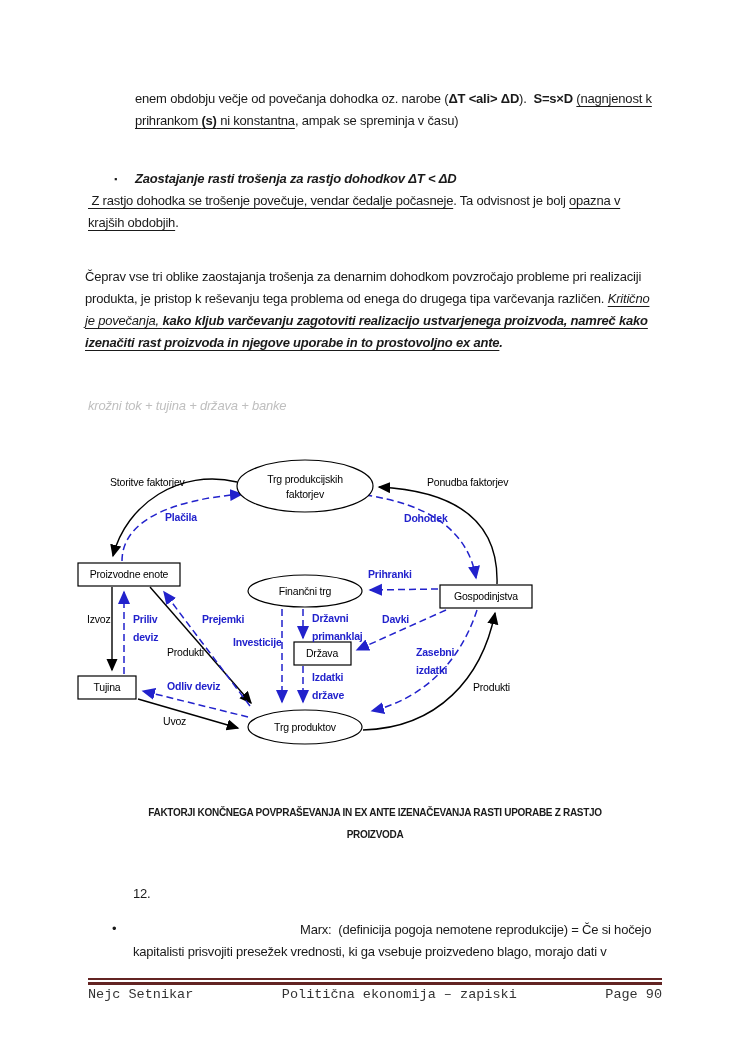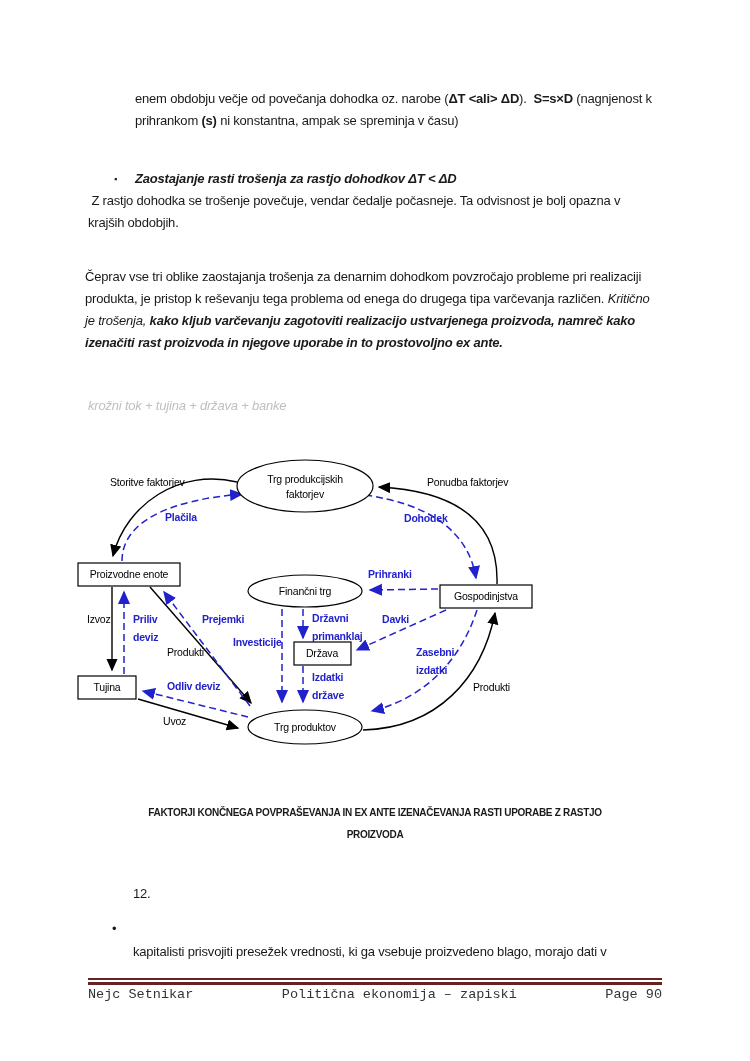--- a/index.html
+++ b/index.html
@@ -6,21 +6,21 @@
   .page{
     position:relative; width:750px; height:1061px; background:#ffffff;
     font-family:"Liberation Sans",sans-serif; font-size:13px; letter-spacing:-0.2px;
     color:#1a1a1a; margin:0 auto; overflow:hidden;
   }
   .abs{position:absolute;}
   .lh{line-height:22px;}
   .line{display:block; white-space:pre;}
   .b{font-weight:bold;}
   .i{font-style:italic;}
-  .u{text-underline-offset:2.5px;}
+  .u{text-decoration:underline; text-underline-offset:2.5px;}
   .gray{color:#BFBFBF;}
   .heading-line{display:block; white-space:pre; text-align:center; font-weight:bold; font-size:10px; line-height:22px; letter-spacing:-0.3px;}
   .marker-sq{font-size:9px; position:relative; top:-1px;}
   .footer-rule-thin{position:absolute; left:88px; width:574px; height:1.5px; background:#632423; top:978px;}
   .footer-rule-thick{position:absolute; left:88px; width:574px; height:2.5px; background:#632423; top:982px;}
   .footer-text{
     position:absolute; left:88px; width:574px; top:987px;
     font-family:Liberation Mono, monospace; font-size:13.5px; letter-spacing:0; color:#333333;
     display:flex; justify-content:space-between;
   }
@@ -46,21 +46,21 @@
     <span class="line b i">Zaostajanje rasti trošenja za rastjo dohodkov ΔT &lt; ΔD</span>
   </div>
   <div class="abs lh" style="left:88px; top:190px;">
     <span class="line"><span class="u"> Z rastjo dohodka se trošenje povečuje, vendar čedalje počasneje</span><span>. Ta odvisnost je bolj </span><span class="u">opazna v</span></span>
     <span class="line"><span class="u">krajših obdobjih</span><span>.</span></span>
   </div>
 
   <div class="abs lh" style="left:85px; top:266px;">
     <span class="line"><span>Čeprav vse tri oblike zaostajanja trošenja za denarnim dohodkom povzročajo probleme pri realizaciji</span></span>
     <span class="line"><span>produkta, je pristop k reševanju tega problema od enega do drugega tipa varčevanja različen. </span><span class="i u">Kritično</span></span>
-    <span class="line"><span class="i u">je trošenja, </span><span class="b i u">kako kljub varčevanju zagotoviti realizacijo ustvarjenega proizvoda, namreč kako</span></span>
+    <span class="line"><span class="i u">je povečanja, </span><span class="b i u">kako kljub varčevanju zagotoviti realizacijo ustvarjenega proizvoda, namreč kako</span></span>
     <span class="line"><span class="b i u">izenačiti rast proizvoda in njegove uporabe in to prostovoljno ex ante</span><span class="b i">.</span></span>
   </div>
 
   <div class="abs gray" style="left:88px; top:398px;font-style:italic;">
     <span>krožni tok + tujina + država + banke</span>
   </div>
 
   <svg class="abs" style="left:0; top:440px;" width="750" height="330" viewBox="0 440 750 330">
     <defs>
       <marker id="ah-black" markerWidth="10" markerHeight="9" refX="8" refY="4" orient="auto">
@@ -137,20 +137,21 @@
   </svg>
 
   <div class="abs" style="left:85px; top:802px; width:580px;">
     <span class="heading-line">FAKTORJI KONČNEGA POVPRAŠEVANJA IN EX ANTE IZENAČEVANJA RASTI UPORABE Z RASTJO</span>
     <span class="heading-line">PROIZVODA</span>
   </div>
 
   <span class="abs" style="left:133px; top:886px;text-align:right;">12.</span>
 
   <span class="abs" style="left:112px; top:921px;">•</span>
+  <span class="abs line" style="left:300px; top:922px;">Marx:  (definicija pogoja nemotene reprodukcije) = Če si hočejo</span>
   <span class="abs line" style="left:133px; top:944px;">kapitalisti prisvojiti presežek vrednosti, ki ga vsebuje proizvedeno blago, morajo dati v</span>
 
   <div class="footer-rule-thin"></div>
   <div class="footer-rule-thick"></div>
   <div class="footer-text">
     <span>Nejc Setnikar</span>
     <span>Politična ekonomija – zapiski</span>
     <span>Page 90</span>
   </div>
 

